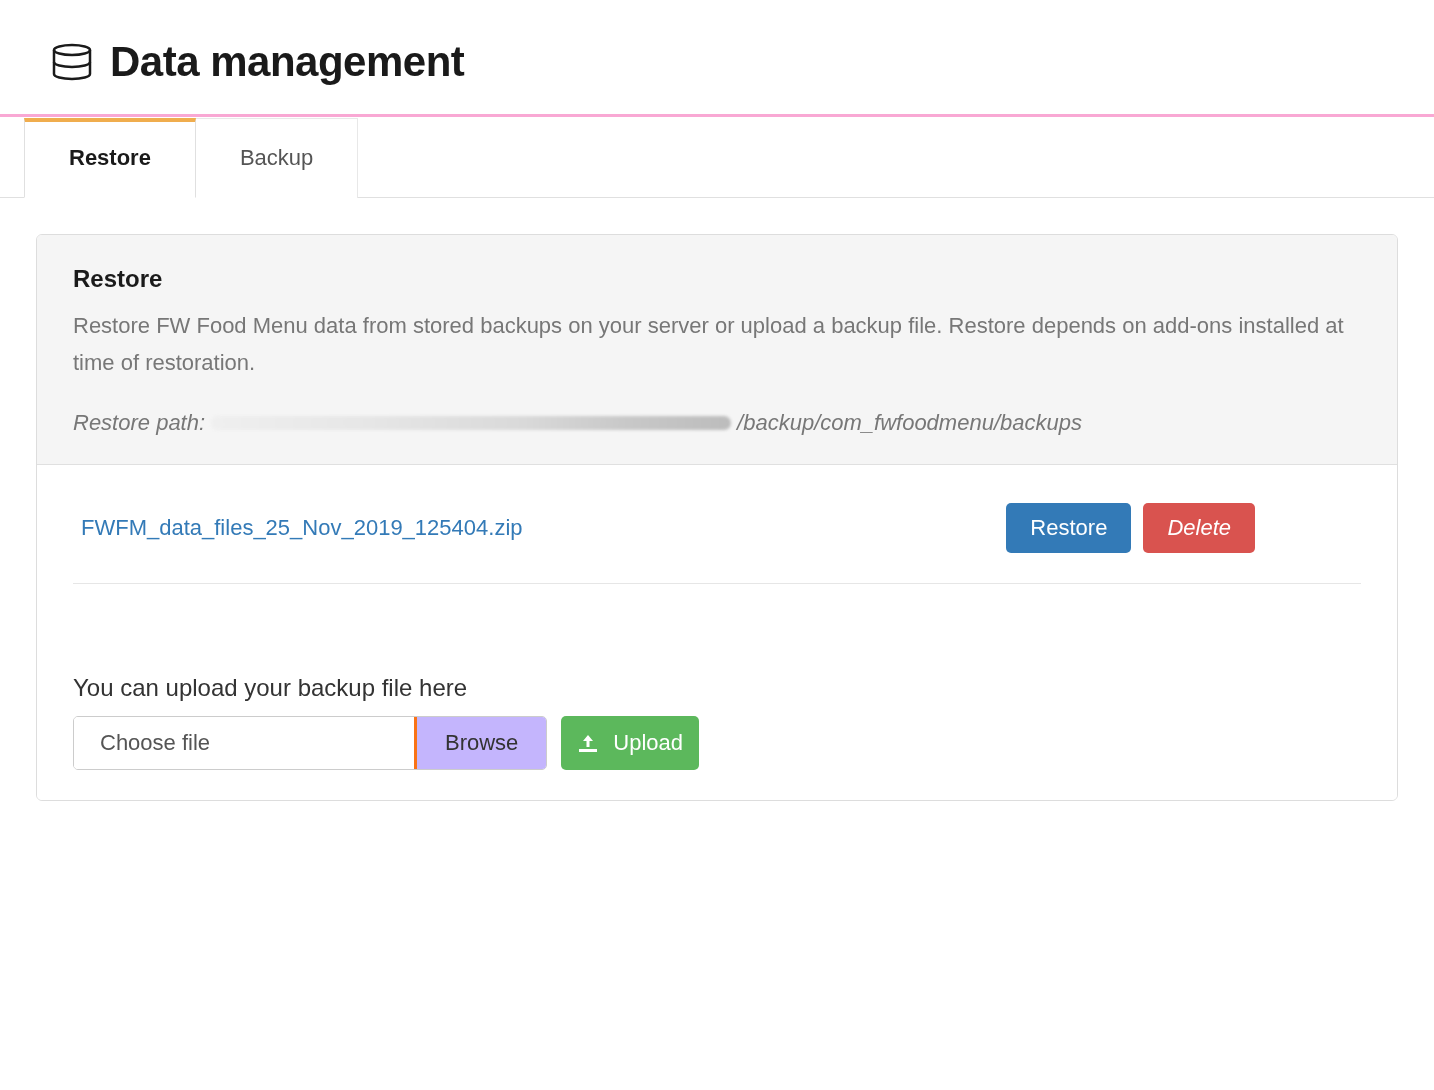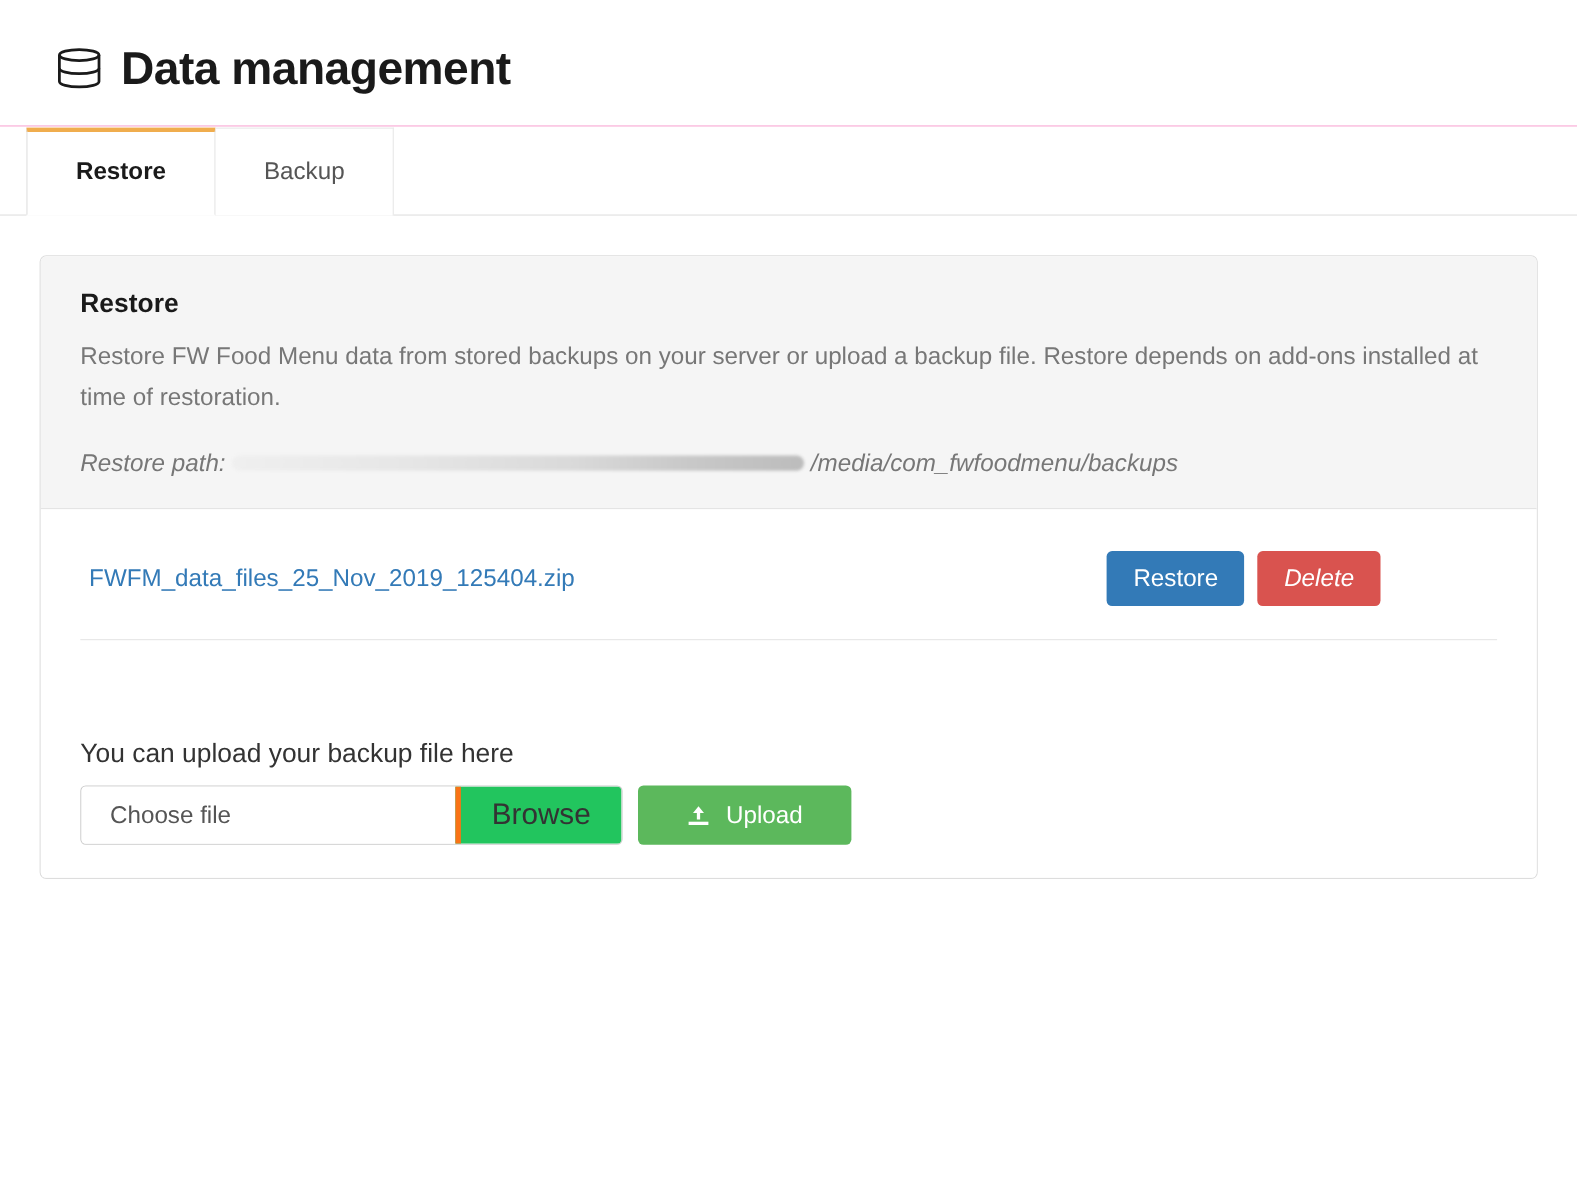--- a/index.html
+++ b/index.html
@@ -11,21 +11,21 @@
       font-family: -apple-system, BlinkMacSystemFont, "Segoe UI", Helvetica, Arial, sans-serif;
       background: #ffffff;
       color: #333;
     }
     .container {
       width: 100%;
       max-width: 1434px;
     }
     .header {
       padding: 38px 50px 28px 50px;
-      border-bottom: 1px solid #f9a8d4;
+      border-bottom: 3px solid #f9a8d4;
     }
     .header-title-row {
       display: flex;
       align-items: center;
       gap: 16px;
     }
     .db-icon {
       width: 44px;
       height: 38px;
       display: inline-block;
@@ -160,21 +160,21 @@
     }
     .btn-danger {
       background: #d9534f;
       font-style: italic;
     }
     .btn-success {
       background: #5cb85c;
       display: inline-flex;
       align-items: center;
       gap: 14px;
-      padding: 12px 44px;
+      padding: 12px 16px;
     }
     .upload-section {
       margin-top: 90px;
     }
     .upload-label {
       font-size: 24px;
       color: #333;
       margin-bottom: 14px;
     }
     .upload-controls {
@@ -193,25 +193,25 @@
     .file-input-text {
       padding: 13px 26px;
       font-size: 22px;
       color: #555;
       background: #fff;
       min-width: 290px;
       border: none;
       outline: none;
     }
     .file-browse-btn {
-      background: #22c55e;
+      background: #c4b5fd;
       border: none;
-      border-left: 5px solid #f97316;
+      border-left: 3px solid #f97316;
       padding: 0 28px;
-      font-size: 27px;
+      font-size: 22px;
       color: #333;
       cursor: pointer;
     }
     .upload-icon {
       width: 22px;
       height: 20px;
       display: inline-block;
     }
   </style>
 </head>
@@ -239,21 +239,21 @@
   </div>
 
   <div class="content">
     <div class="panel">
       <div class="panel-header">
         <h2>Restore</h2>
         <p class="panel-desc">Restore FW Food Menu data from stored backups on your server or upload a backup file. Restore depends on add-ons installed at time of restoration.</p>
         <div class="restore-path-row">
           <span class="restore-path-label">Restore path:</span>
           <span class="blur-strip"></span>
-          <span class="restore-path-value">/media/com_fwfoodmenu/backups</span>
+          <span class="restore-path-value">/backup/com_fwfoodmenu/backups</span>
         </div>
       </div>
       <div class="panel-body">
         <div class="backup-row">
           <a class="backup-filename">FWFM_data_files_25_Nov_2019_125404.zip</a>
           <div class="backup-actions">
             <button class="btn btn-primary">Restore</button>
             <button class="btn btn-danger">Delete</button>
           </div>
         </div>

